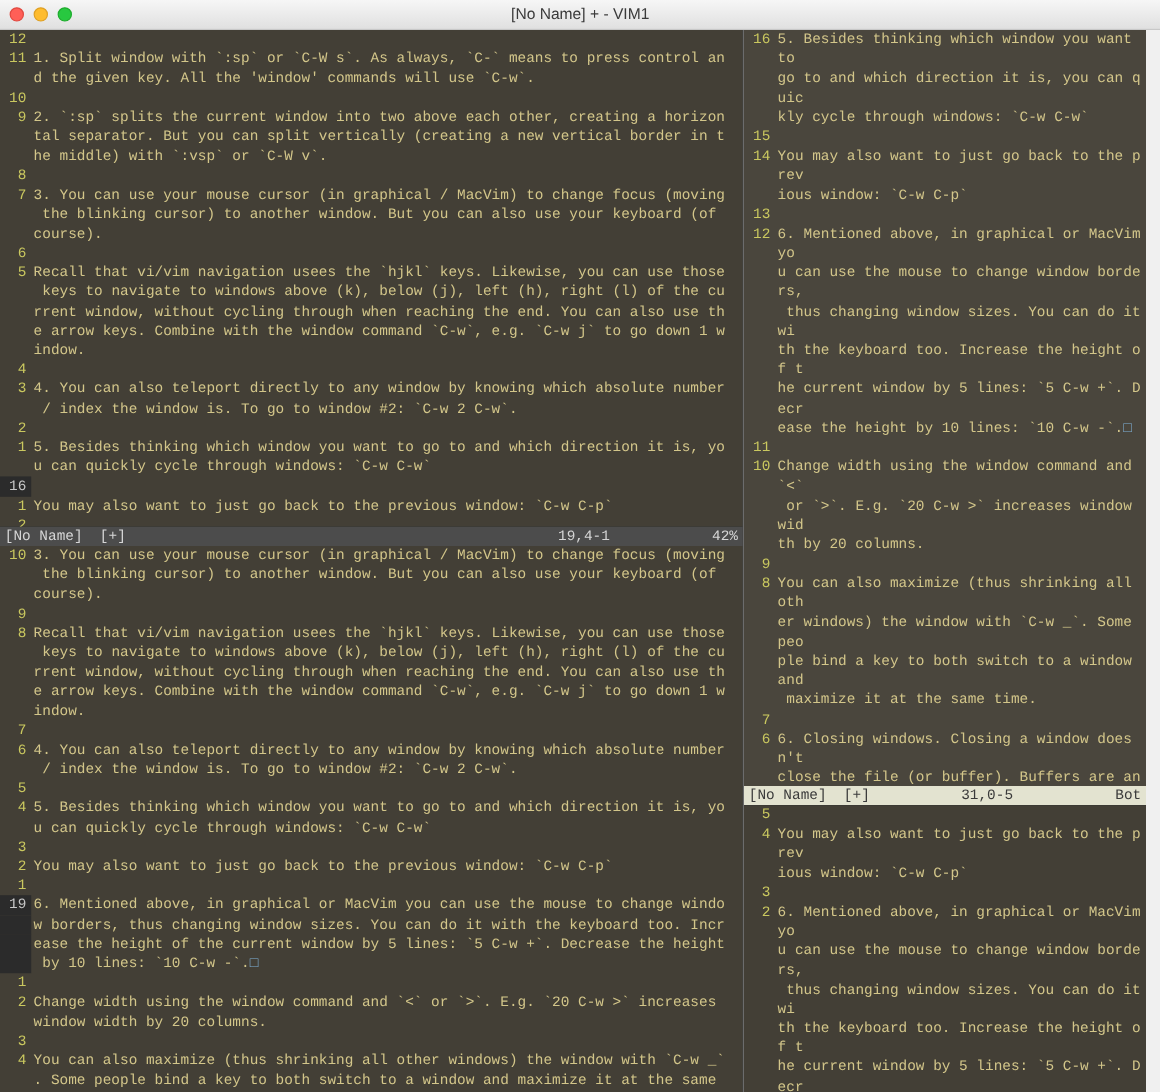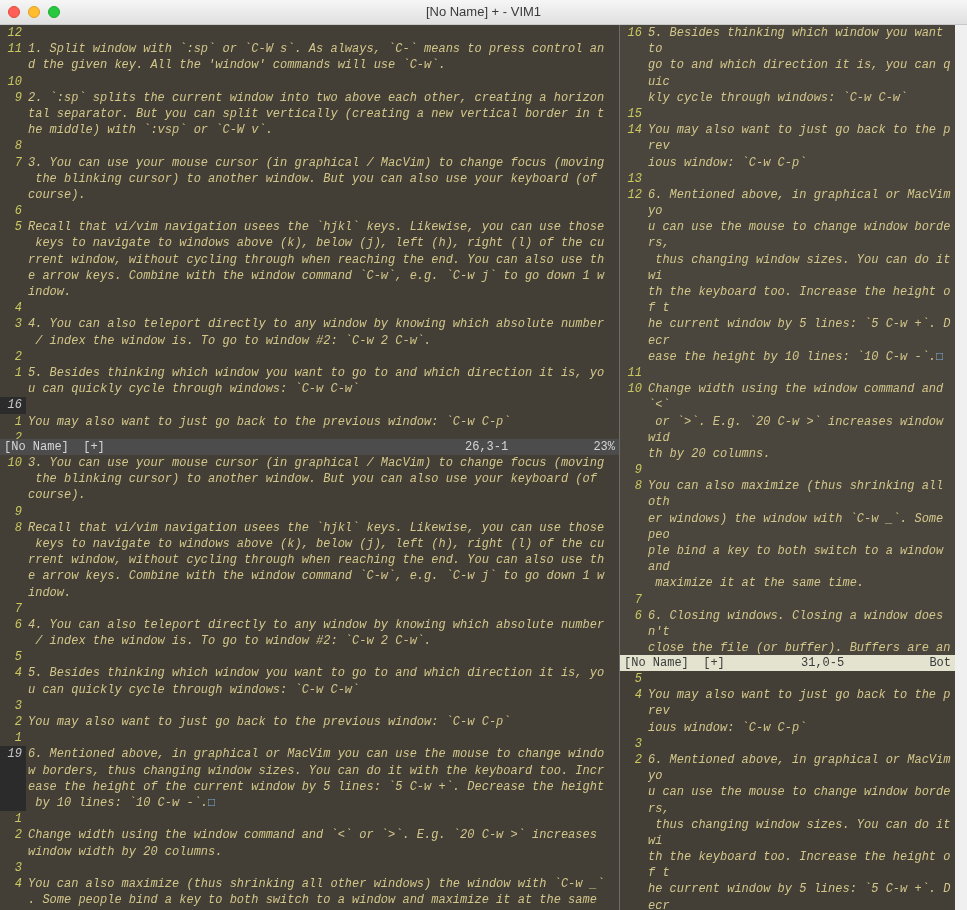--- a/index.html
+++ b/index.html
@@ -36,21 +36,20 @@
   .workspace { flex: 1; display: flex; background: #2b2b2b; }
   .col { display: flex; flex-direction: column; }
   .left { flex: 0 0 619px; }
   .right { flex: 1; border-left: 1px solid #6c6c6c; }
   .pane { display: flex; flex-direction: column; overflow: hidden; }
   .pane .content { flex: 1; display: flex; overflow: hidden; }
   .text {
     flex: 1; color: #d3c68a; background: #433f36;
     white-space: pre-wrap; word-break: break-all;
     padding-right: 2px;
-    font-style: italic;
   }
   .text.active { background: #4a463d; }
   .line { display: flex; }
   .line .num {
     width: 26px; min-width: 26px;
     text-align: right; padding-right: 4px;
     color: #cac85f;
   }
   .line .txt { flex: 1; padding-left: 2px; }
   .cursor-ln .num { background: #2b2b2b; }
@@ -82,22 +81,22 @@
 </div>
 
 <div class="workspace">
   <div class="col left">
     <div class="pane" style="flex:0 0 430px">
       <div class="content" id="c-tl">
           <div class="text"><div class="line"><div class="num">12</div><div class="txt"></div></div><div class="line"><div class="num">11</div><div class="txt">1. Split window with `:sp` or `C-W s`. As always, `C-` means to press control an</div></div><div class="line"><div class="num"></div><div class="txt">d the given key. All the 'window' commands will use `C-w`.</div></div><div class="line"><div class="num">10</div><div class="txt"></div></div><div class="line"><div class="num">9</div><div class="txt">2. `:sp` splits the current window into two above each other, creating a horizon</div></div><div class="line"><div class="num"></div><div class="txt">tal separator. But you can split vertically (creating a new vertical border in t</div></div><div class="line"><div class="num"></div><div class="txt">he middle) with `:vsp` or `C-W v`.</div></div><div class="line"><div class="num">8</div><div class="txt"></div></div><div class="line"><div class="num">7</div><div class="txt">3. You can use your mouse cursor (in graphical / MacVim) to change focus (moving</div></div><div class="line"><div class="num"></div><div class="txt"> the blinking cursor) to another window. But you can also use your keyboard (of </div></div><div class="line"><div class="num"></div><div class="txt">course).</div></div><div class="line"><div class="num">6</div><div class="txt"></div></div><div class="line"><div class="num">5</div><div class="txt">Recall that vi/vim navigation usees the `hjkl` keys. Likewise, you can use those</div></div><div class="line"><div class="num"></div><div class="txt"> keys to navigate to windows above (k), below (j), left (h), right (l) of the cu</div></div><div class="line"><div class="num"></div><div class="txt">rrent window, without cycling through when reaching the end. You can also use th</div></div><div class="line"><div class="num"></div><div class="txt">e arrow keys. Combine with the window command `C-w`, e.g. `C-w j` to go down 1 w</div></div><div class="line"><div class="num"></div><div class="txt">indow.</div></div><div class="line"><div class="num">4</div><div class="txt"></div></div><div class="line"><div class="num">3</div><div class="txt">4. You can also teleport directly to any window by knowing which absolute number</div></div><div class="line"><div class="num"></div><div class="txt"> / index the window is. To go to window #2: `C-w 2 C-w`.</div></div><div class="line"><div class="num">2</div><div class="txt"></div></div><div class="line"><div class="num">1</div><div class="txt">5. Besides thinking which window you want to go to and which direction it is, yo</div></div><div class="line"><div class="num"></div><div class="txt">u can quickly cycle through windows: `C-w C-w`</div></div><div class="line cursor-ln"><div class="num" style="color: rgb(200, 200, 200);">16</div><div class="txt"></div></div><div class="line"><div class="num">1</div><div class="txt">You may also want to just go back to the previous window: `C-w C-p`</div></div><div class="line"><div class="num">2</div><div class="txt"></div></div></div>
         </div>
       <div class="statusbar">
         <span class="sb-left">[No Name]  [+]</span>
-        <span class="sb-mid">26,3-1</span>
-        <span class="sb-right">23%</span>
+        <span class="sb-mid">19,4-1</span>
+        <span class="sb-right">42%</span>
       </div>
     </div>
     <div class="pane" style="flex:1">
       <div class="content" id="c-bl">
           <div class="text"><div class="line"><div class="num">10</div><div class="txt">3. You can use your mouse cursor (in graphical / MacVim) to change focus (moving</div></div><div class="line"><div class="num"></div><div class="txt"> the blinking cursor) to another window. But you can also use your keyboard (of </div></div><div class="line"><div class="num"></div><div class="txt">course).</div></div><div class="line"><div class="num">9</div><div class="txt"></div></div><div class="line"><div class="num">8</div><div class="txt">Recall that vi/vim navigation usees the `hjkl` keys. Likewise, you can use those</div></div><div class="line"><div class="num"></div><div class="txt"> keys to navigate to windows above (k), below (j), left (h), right (l) of the cu</div></div><div class="line"><div class="num"></div><div class="txt">rrent window, without cycling through when reaching the end. You can also use th</div></div><div class="line"><div class="num"></div><div class="txt">e arrow keys. Combine with the window command `C-w`, e.g. `C-w j` to go down 1 w</div></div><div class="line"><div class="num"></div><div class="txt">indow.</div></div><div class="line"><div class="num">7</div><div class="txt"></div></div><div class="line"><div class="num">6</div><div class="txt">4. You can also teleport directly to any window by knowing which absolute number</div></div><div class="line"><div class="num"></div><div class="txt"> / index the window is. To go to window #2: `C-w 2 C-w`.</div></div><div class="line"><div class="num">5</div><div class="txt"></div></div><div class="line"><div class="num">4</div><div class="txt">5. Besides thinking which window you want to go to and which direction it is, yo</div></div><div class="line"><div class="num"></div><div class="txt">u can quickly cycle through windows: `C-w C-w`</div></div><div class="line"><div class="num">3</div><div class="txt"></div></div><div class="line"><div class="num">2</div><div class="txt">You may also want to just go back to the previous window: `C-w C-p`</div></div><div class="line"><div class="num">1</div><div class="txt"></div></div><div class="line cursor-ln"><div class="num" style="color: rgb(200, 200, 200);">19</div><div class="txt">6. Mentioned above, in graphical or MacVim you can use the mouse to change windo</div></div><div class="line cursor-ln"><div class="num" style="color: rgb(200, 200, 200);"></div><div class="txt">w borders, thus changing window sizes. You can do it with the keyboard too. Incr</div></div><div class="line cursor-ln"><div class="num" style="color: rgb(200, 200, 200);"></div><div class="txt">ease the height of the current window by 5 lines: `5 C-w +`. Decrease the height</div></div><div class="line cursor-ln"><div class="num" style="color: rgb(200, 200, 200);"></div><div class="txt"> by 10 lines: `10 C-w -`.<span class="endmark">□</span></div></div><div class="line"><div class="num">1</div><div class="txt"></div></div><div class="line"><div class="num">2</div><div class="txt">Change width using the window command and `&lt;` or `&gt;`. E.g. `20 C-w &gt;` increases </div></div><div class="line"><div class="num"></div><div class="txt">window width by 20 columns.</div></div><div class="line"><div class="num">3</div><div class="txt"></div></div><div class="line"><div class="num">4</div><div class="txt">You can also maximize (thus shrinking all other windows) the window with `C-w _`</div></div><div class="line"><div class="num"></div><div class="txt">. Some people bind a key to both switch to a window and maximize it at the same </div></div><div class="line"><div class="num"></div><div class="txt">time.</div></div></div>
         </div>
 
     </div>
   </div>
   <div class="col right">

